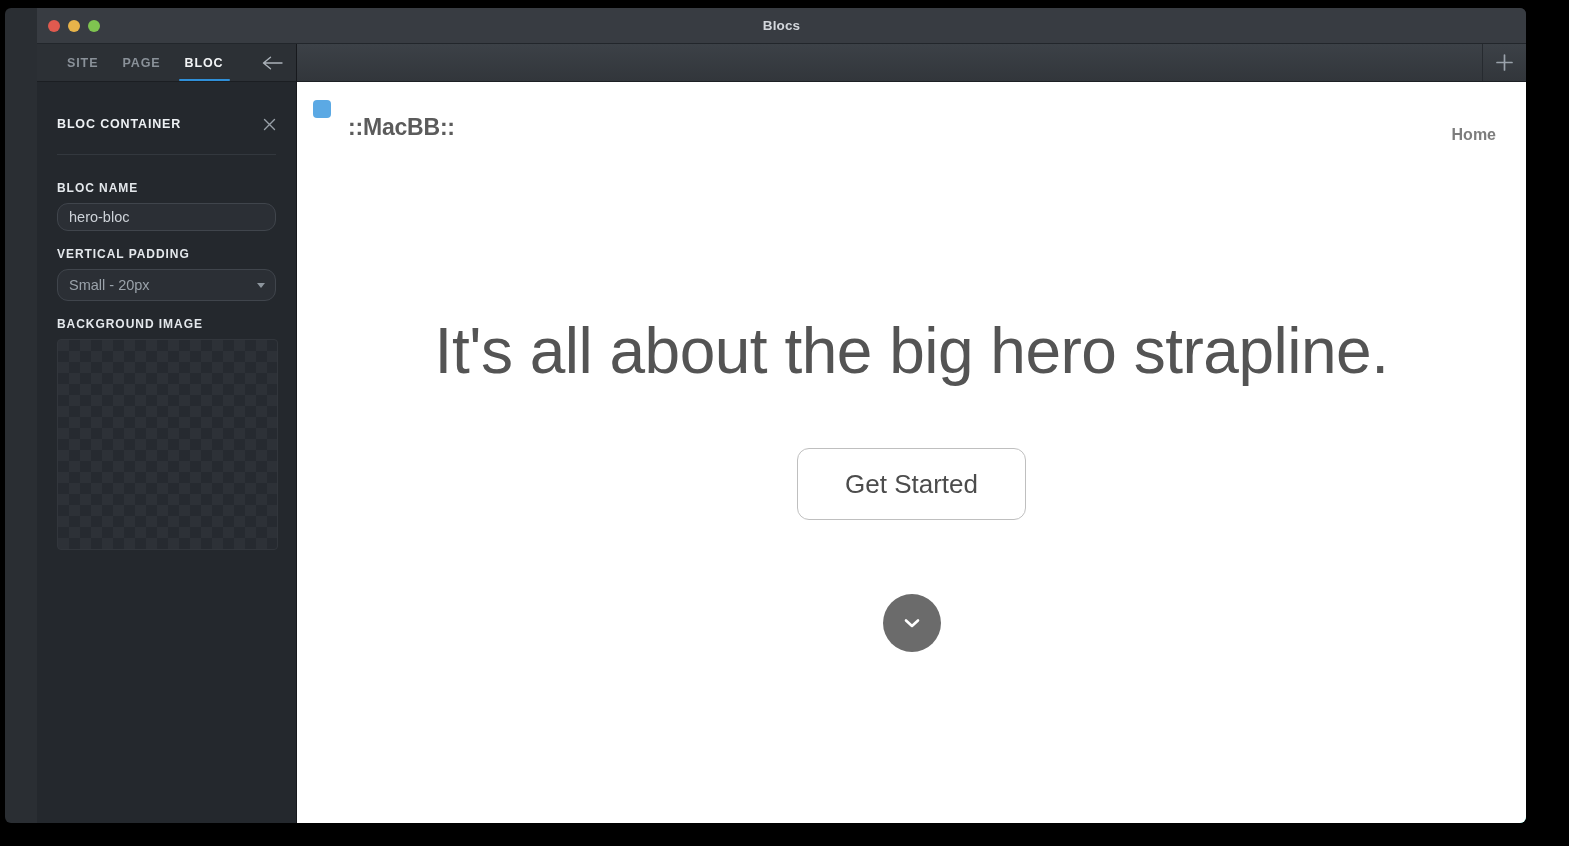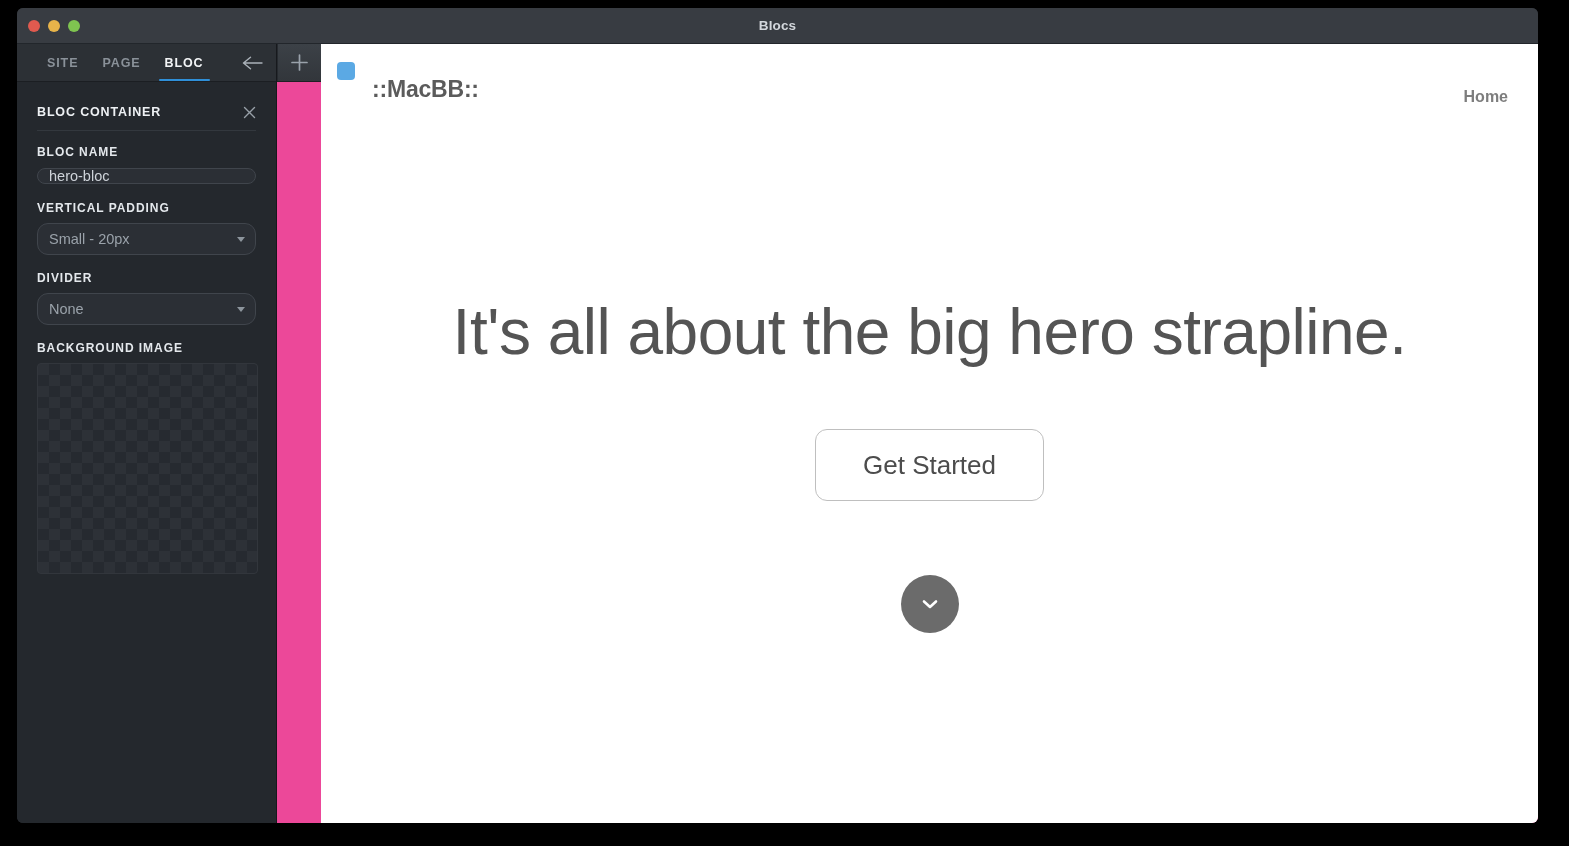--- a/index.html
+++ b/index.html
@@ -8,29 +8,30 @@
     width: 1569px;
     height: 846px;
     background: #000000;
     font-family: "Liberation Sans", sans-serif;
     overflow: hidden;
   }
 
   
   .app-window {
     position: absolute;
-    left: 17px;
+    left: 5px;
     top: 8px;
     width: 1521px;
     height: 815px;
     background: #2a2e33;
     border-radius: 6px;
     overflow: hidden;
     display: flex;
     flex-direction: column;
+    padding-left: 32px;
   }
 
   
   .titlebar {
     position: relative;
     height: 36px;
     flex: 0 0 36px;
     background: #383c42;
     border-bottom: 1px solid #22262b;
     display: flex;
@@ -68,20 +69,21 @@
   }
 
   
   .sidebar {
     width: 260px;
     flex: 0 0 260px;
     background: #24282d;
     display: flex;
     flex-direction: column;
     border-right: 1px solid #17191d;
+    gap: 12px;
   }
 
   .tabbar {
     height: 38px;
     flex: 0 0 38px;
     background: #2c3035;
     display: flex;
     align-items: stretch;
     padding-left: 18px;
     border-bottom: 1px solid #1b1e22;
@@ -152,21 +154,21 @@
     font-size: 12px;
     font-weight: bold;
     letter-spacing: 0.95px;
     color: #e4e8ec;
     margin-bottom: 8px;
   }
   .field-group { margin-bottom: 16px; }
 
   .text-input {
     width: 219px;
-    height: 16px;
+    height: 28px;
     background: #2b2f35;
     border: 1px solid #40454c;
     border-radius: 11px;
     color: #ced3d9;
     font-size: 14.5px;
     font-family: "Liberation Sans", sans-serif;
     padding: 0 11px;
     outline: none;
   }
 
@@ -210,23 +212,23 @@
     width: 25px;
     height: 25px;
     background: #ffffff;
     border: 1px solid #d8dbde;
   }
 
   
   .main-area {
     flex: 1 1 auto;
     display: flex;
-    flex-direction: row;
+    flex-direction: column;
     min-width: 0;
-    background: #ec4899;
+    background: #14b8a6;
   }
 
   .canvas-toolbar {
     height: 38px;
     flex: 0 0 38px;
     background: linear-gradient(#3c4147, #32363b);
     border-bottom: 1px solid #1d2024;
     display: flex;
     align-items: stretch;
     justify-content: flex-end;
@@ -386,27 +388,20 @@
         </div>
 
         <div class="field-group">
           <div class="field-label">VERTICAL PADDING</div>
           <div class="select-wrap">
             <div class="select-box">Small - 20px</div>
             <span class="select-caret"></span>
           </div>
         </div>
 
-        <div class="field-group">
-          <div class="field-label">DIVIDER</div>
-          <div class="select-wrap">
-            <div class="select-box">None</div>
-            <span class="select-caret"></span>
-          </div>
-        </div>
 
         <div class="field-group">
           <div class="field-label">BACKGROUND IMAGE</div>
           <div class="bg-image-well"></div>
         </div>
 
 
       </div>
     </div>
 

